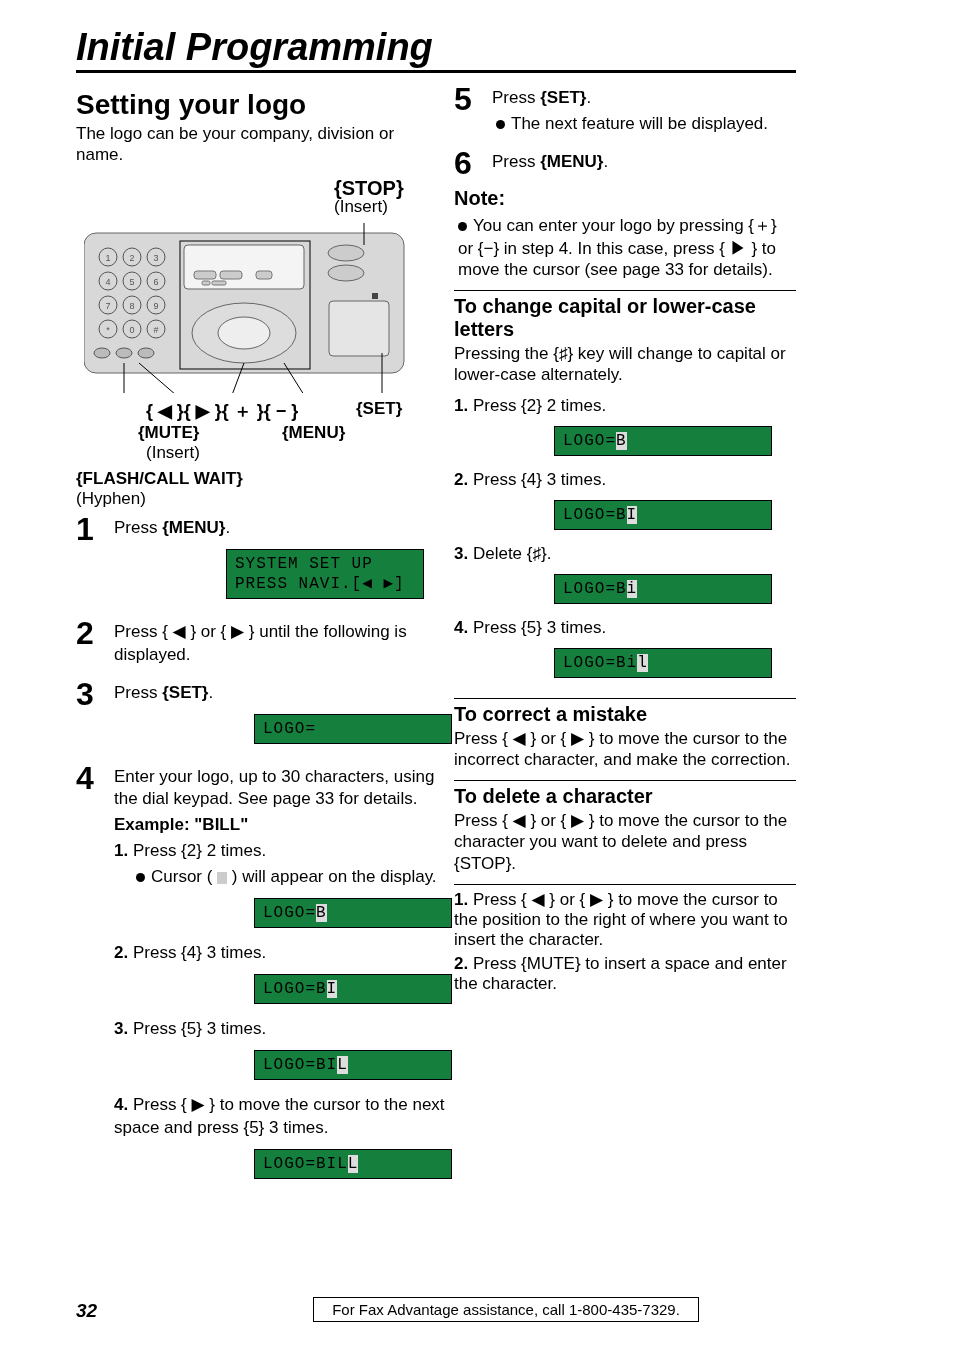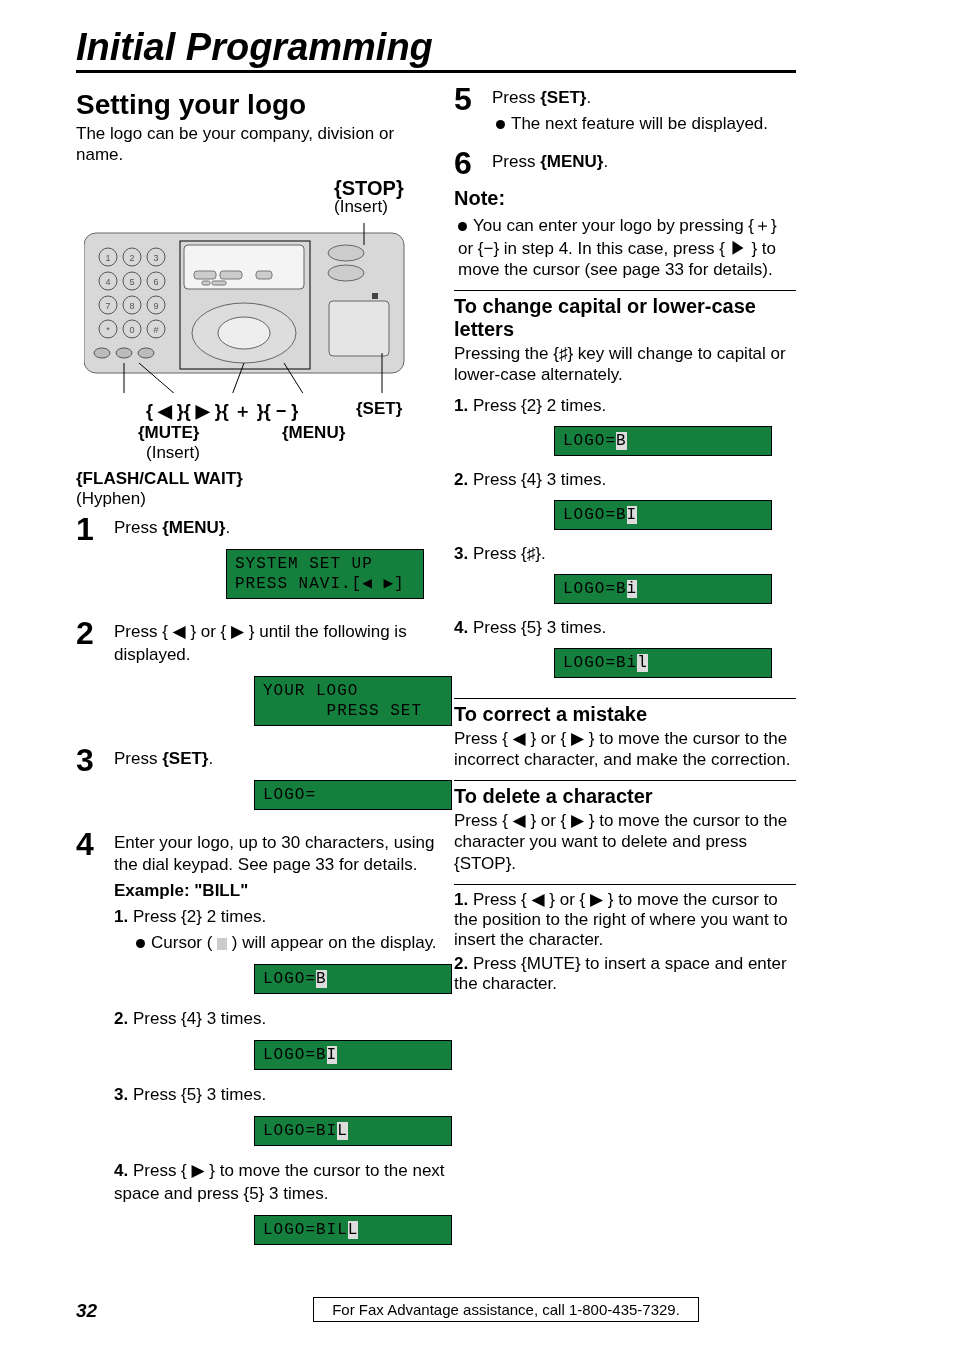--- a/index.html
+++ b/index.html
@@ -132,22 +132,20 @@
           <p><span>Press </span><span class="keybtn">{MENU}</span><span>.</span></p>
           <div class="lcd" style="margin-left:112px;width:180px;">SYSTEM SET UP
 PRESS NAVI.[◀ ▶]</div>
         </div>
       </div>
 
       <div class="step">
         <div class="stepnum">2</div>
         <div class="steptxt">
           <p>Press { ◀ } or { ▶ } until the following is displayed.</p>
-          <div class="lcd" style="margin-left:140px;width:180px;">YOUR LOGO
-      PRESS SET</div>
         </div>
       </div>
 
       <div class="step">
         <div class="stepnum">3</div>
         <div class="steptxt">
           <p><span>Press </span><span class="keybtn">{SET}</span><span>.</span></p>
           <div class="lcd" style="margin-left:140px;width:180px;">LOGO=</div>
         </div>
       </div>
@@ -198,21 +196,21 @@
       <hr class="hr">
       <div class="subhead">To change capital or lower-case letters</div>
       <div class="para">Pressing the {♯} key will change to capital or lower-case alternately.</div>
 
       <div class="sub1"><span class="num">1.</span> <span>Press {2} 2 times.</span></div>
       <div class="lcd lcd-right"><span>LOGO=</span><span class="hl">B</span></div>
 
       <div class="sub1"><span class="num">2.</span> <span>Press {4} 3 times.</span></div>
       <div class="lcd lcd-right"><span>LOGO=B</span><span class="hl">I</span></div>
 
-      <div class="sub1"><span class="num">3.</span> <span>Press {♯}.</span></div>
+      <div class="sub1"><span class="num">3.</span> <span>Delete {♯}.</span></div>
       <div class="lcd lcd-right"><span>LOGO=B</span><span class="hl">i</span></div>
 
       <div class="sub1"><span class="num">4.</span> <span>Press {5} 3 times.</span></div>
       <div class="lcd lcd-right"><span>LOGO=Bi</span><span class="hl">l</span></div>
 
       <hr class="hr">
       <div class="subhead">To correct a mistake</div>
       <div class="para">Press { ◀ } or { ▶ } to move the cursor to the incorrect character, and make the correction.</div>
 
       <hr class="hr">

